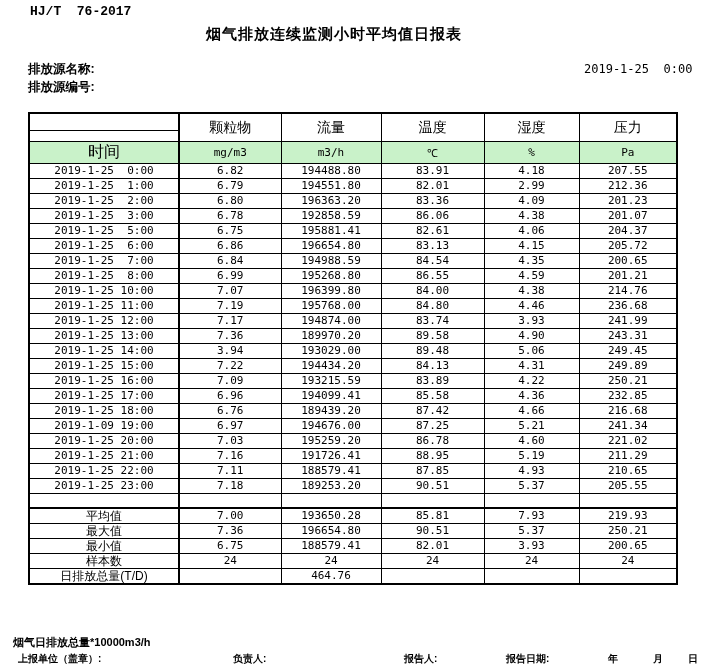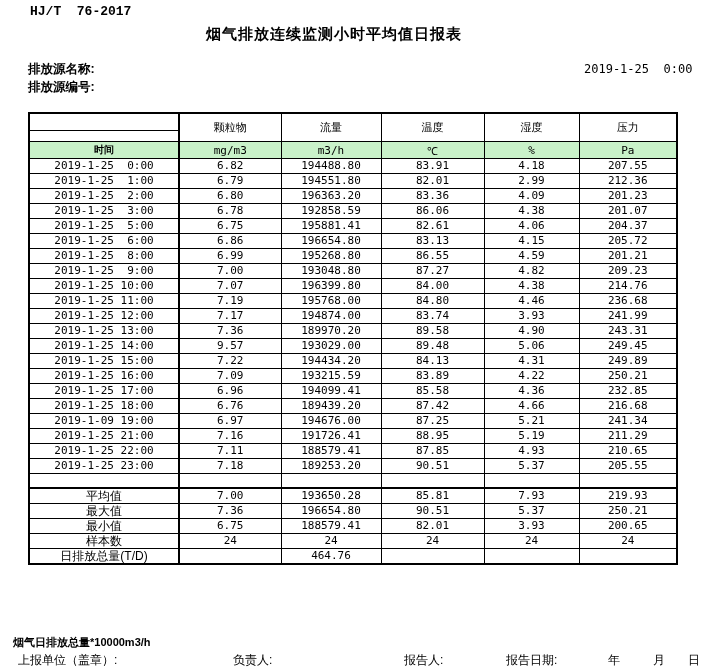--- a/index.html
+++ b/index.html
@@ -27,45 +27,45 @@
     position:absolute; left:28px; top:112px;
     border-collapse:collapse; table-layout:fixed;
     border:2px solid #000;
   }
   table.report th, table.report td {
     border:1px solid #000; padding:0; text-align:center; overflow:hidden;
     font-weight:normal;
   }
   table.report th:first-child, table.report td:first-child { border-right:2px solid #000; }
   tr.header-row { height:27px; }
-  tr.header-row th { font-size:11px; }
+  tr.header-row th { font-size:14px; }
   th.time-head-split { vertical-align:top; padding:0; }
   .split-top { height:16px; border-bottom:1px solid #000; }
   .split-bottom { height:10px; }
   tr.unit-row { height:17px; }
   tr.unit-row th { background:var(--green,#C9F2C9); font-size:11px;
     font-family:"DejaVu Sans Mono", monospace; }
-  tr.unit-row th.time-head { font-family:"Liberation Sans", sans-serif; font-size:10px;font-weight:bold; }
+  tr.unit-row th.time-head { font-family:"Liberation Sans", sans-serif; font-size:16px; }
   tr.data-row, tr.empty-row, tr.summary-row { height:15px; }
   tr.empty-row { height:14px; }
   tr.data-row td, tr.empty-row td, tr.summary-row td {
     font-size:11px; font-family:"DejaVu Sans Mono", monospace; white-space:pre;
     line-height:14px;
   }
   tr.summary-row td.label-cell, tr.data-row td.time-cell {
     white-space:pre;
   }
   tr.summary-row td.label-cell {
     font-family:"Liberation Sans", sans-serif; font-size:12px;
   }
   tr.first-summary td { border-top:2px solid #000; }
   .footer-note {
     position:absolute; left:13px; top:635px; font-weight:bold; font-size:11px;
   }
-  .footer-label { position:absolute; top:652px; font-weight:normal; font-size:12px; }
+  .footer-label { position:absolute; top:652px; font-weight:bold; font-size:10px; }
   .lbl-unit { left:18px; }
   .lbl-manager { left:233px; }
   .lbl-reporter { left:368px;margin-left:36px; }
   .lbl-date { left:506px; }
   .lbl-year { left:608px; }
   .lbl-month { left:653px; }
   .lbl-day { left:688px; }
 </style>
 </head>
 <body>
@@ -149,36 +149,36 @@
       </tr>
       <tr class="data-row">
         <td class="time-cell">2019-1-25  6:00</td>
         <td>6.86</td>
         <td>196654.80</td>
         <td>83.13</td>
         <td>4.15</td>
         <td>205.72</td>
       </tr>
       <tr class="data-row">
+        <td class="time-cell">2019-1-25  7:00</td>
+        <td>6.84</td>
+        <td>194988.59</td>
+        <td>84.54</td>
+        <td>4.35</td>
+        <td>200.65</td>
+      </tr>
+      <tr class="data-row">
         <td class="time-cell">2019-1-25  8:00</td>
         <td>6.99</td>
         <td>195268.80</td>
         <td>86.55</td>
         <td>4.59</td>
         <td>201.21</td>
       </tr>
       <tr class="data-row">
-        <td class="time-cell">2019-1-25  9:00</td>
-        <td>7.00</td>
-        <td>193048.80</td>
-        <td>87.27</td>
-        <td>4.82</td>
-        <td>209.23</td>
-      </tr>
-      <tr class="data-row">
         <td class="time-cell">2019-1-25 10:00</td>
         <td>7.07</td>
         <td>196399.80</td>
         <td>84.00</td>
         <td>4.38</td>
         <td>214.76</td>
       </tr>
       <tr class="data-row">
         <td class="time-cell">2019-1-25 11:00</td>
         <td>7.19</td>
@@ -198,21 +198,21 @@
       <tr class="data-row">
         <td class="time-cell">2019-1-25 13:00</td>
         <td>7.36</td>
         <td>189970.20</td>
         <td>89.58</td>
         <td>4.90</td>
         <td>243.31</td>
       </tr>
       <tr class="data-row">
         <td class="time-cell">2019-1-25 14:00</td>
-        <td>9.57</td>
+        <td>3.94</td>
         <td>193029.00</td>
         <td>89.48</td>
         <td>5.06</td>
         <td>249.45</td>
       </tr>
       <tr class="data-row">
         <td class="time-cell">2019-1-25 15:00</td>
         <td>7.22</td>
         <td>194434.20</td>
         <td>84.13</td>
@@ -243,20 +243,28 @@
         <td>4.66</td>
         <td>216.68</td>
       </tr>
       <tr class="data-row">
         <td class="time-cell">2019-1-09 19:00</td>
         <td>6.97</td>
         <td>194676.00</td>
         <td>87.25</td>
         <td>5.21</td>
         <td>241.34</td>
+      </tr>
+      <tr class="data-row">
+        <td class="time-cell">2019-1-25 20:00</td>
+        <td>7.03</td>
+        <td>195259.20</td>
+        <td>86.78</td>
+        <td>4.60</td>
+        <td>221.02</td>
       </tr>
       <tr class="data-row">
         <td class="time-cell">2019-1-25 21:00</td>
         <td>7.16</td>
         <td>191726.41</td>
         <td>88.95</td>
         <td>5.19</td>
         <td>211.29</td>
       </tr>
       <tr class="data-row">

